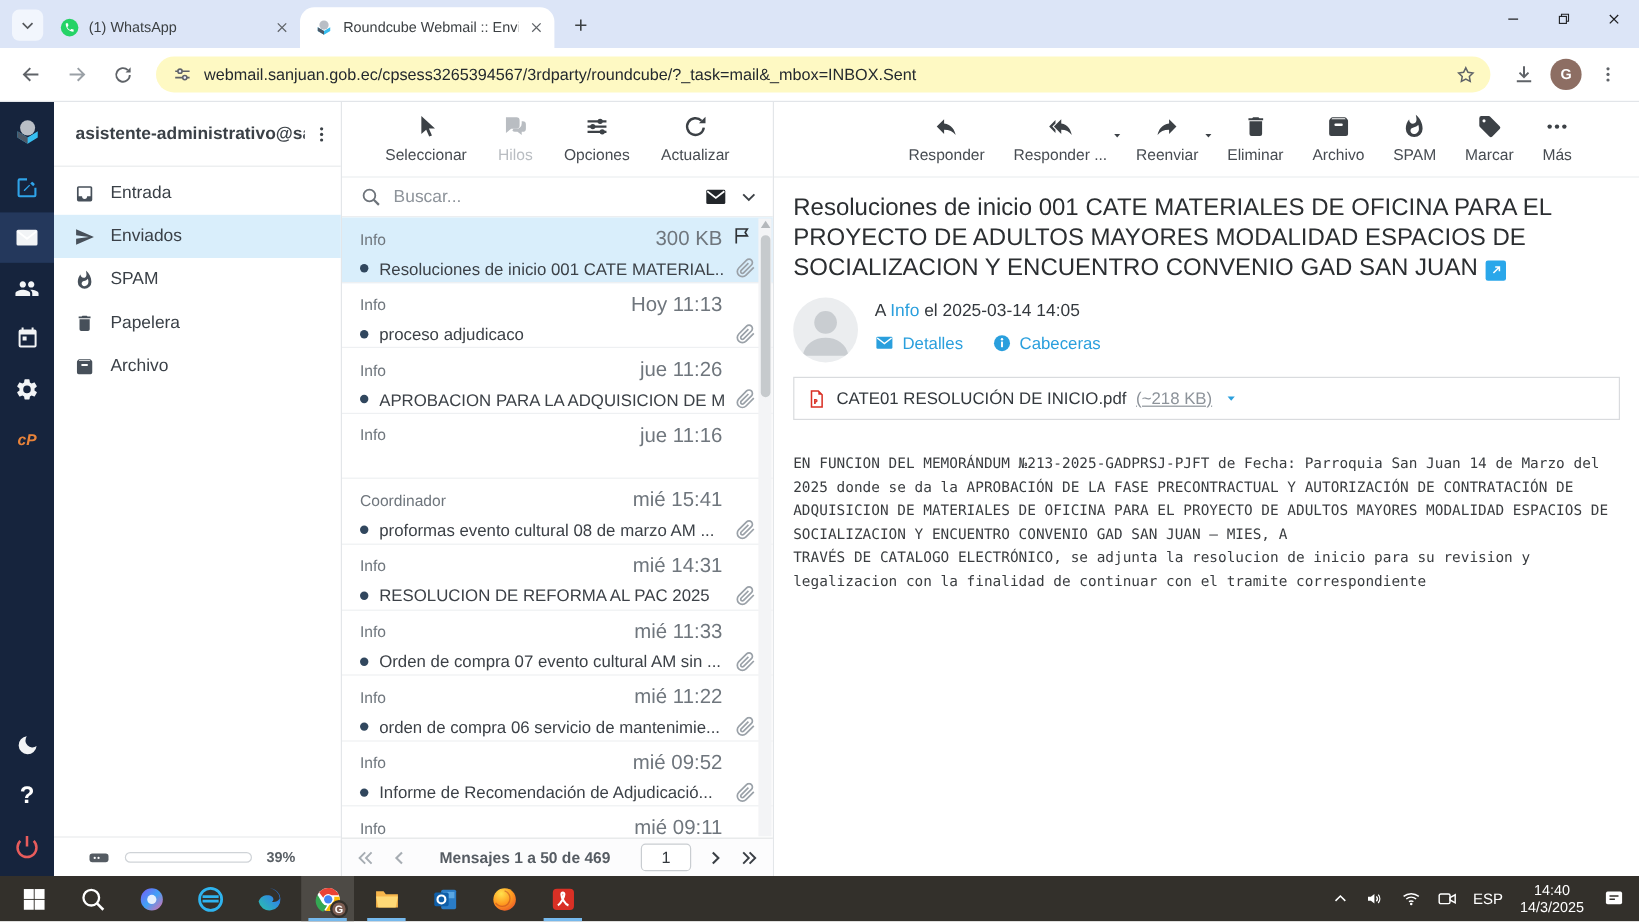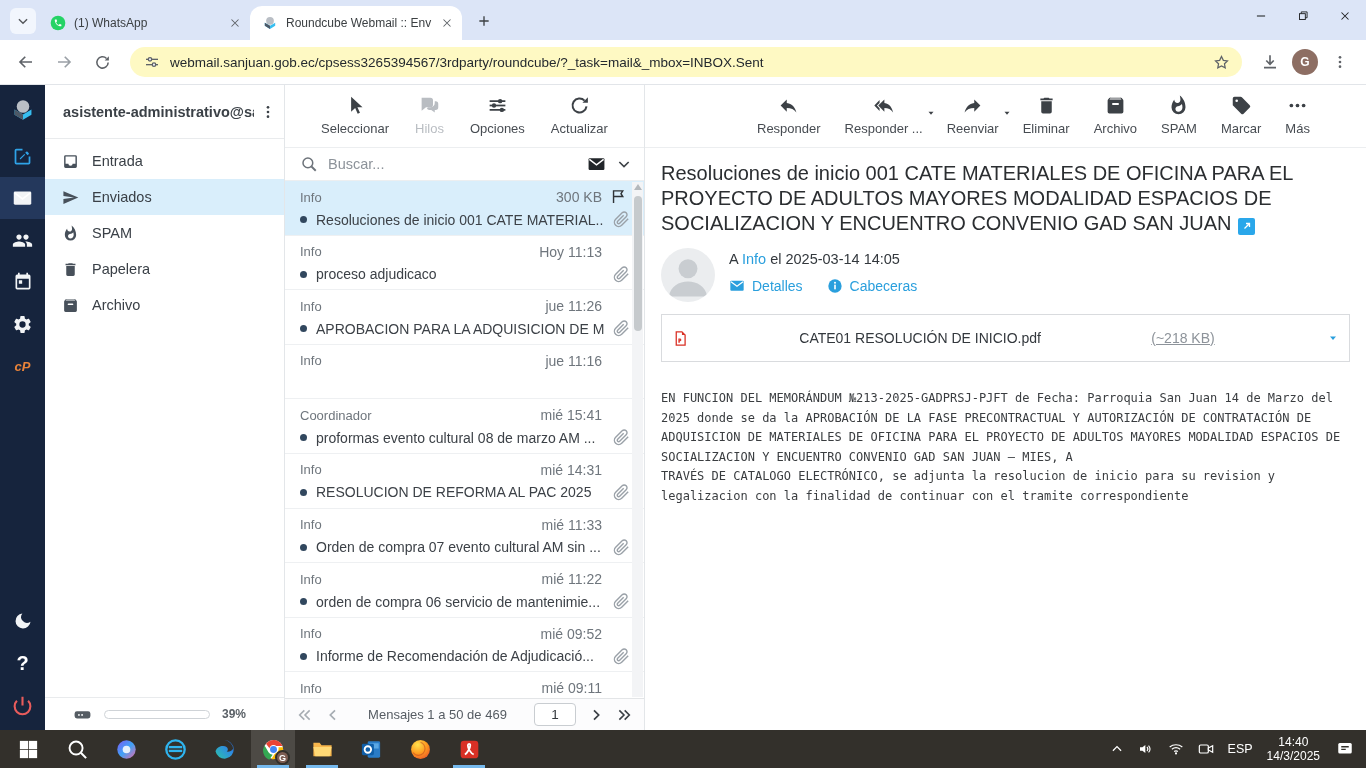--- a/index.html
+++ b/index.html
@@ -74,52 +74,52 @@
   .searchinput { flex:1; border:none; outline:none; font-size:14.5px; color:#30353b; background:transparent; }
   .searchinput::placeholder { color:#8d939a; }
   .scopenv { color:#22262a; }
   .scopechev { color:#3c4146; }
 
   .msglist { flex:1; overflow:hidden; }
   .mrow { height:54.6px; padding:8px 14px 0 15px; border-bottom:1px solid #eef0f2; }
   .mrow.sel { background:#d9eefb; }
   .ml1 { display:flex; align-items:center; position:relative; padding-right:28px; }
   .mfrom { font-size:13px; color:#6f767d; }
-  .mmeta { margin-left:auto; font-size:14px; color:#6f767d; }
+  .mmeta { margin-left:auto; font-size:17px; color:#6f767d; }
   .mflag { position:absolute; right:3px; top:-1px; color:#2f3337; }
   .ml2 { display:flex; align-items:center; gap:9px; margin-top:6px; }
   .mdot { width:7px; height:7px; border-radius:50%; background:#31475e; flex:none; }
   .msubj { flex:1; font-size:14px; color:#3c4147; white-space:nowrap; overflow:hidden; }
   .mclip { color:#9aa1a8; flex:none; }
 
   .sbar { position:absolute; top:97px; bottom:33px; right:1px; width:11px; background:#f3f4f6; }
   .sthumb { position:absolute; top:14px; left:1.5px; width:8px; height:135px; border-radius:4px; background:#c6cacd; }
   .sarrow { position:absolute; top:2px; left:2px; width:0; height:0; border-left:4px solid transparent; border-right:4px solid transparent; border-bottom:6px solid #b4b8bc; }
 
   .pgbar { height:32px; border-top:1px solid #e3e5e7; background:#fcfcfd; display:flex; align-items:center; gap:12px; padding:0 12px; flex:none; }
   .pgnav { display:flex; align-items:center; }
   .pgdis { color:#a7adb3; }
   .pgen { color:#3a3f45; }
-  .pgtext { flex:1; text-align:center; font-size:13px; font-weight:400; color:#565c63; }
+  .pgtext { flex:1; text-align:center; font-size:13px; font-weight:700; color:#565c63; }
   .pgbox { width:42px; height:23px; border:1px solid #c9cdd1; border-radius:4px; text-align:center; font-size:13.5px; color:#33383d; background:#fff; }
 
   
   .readpane { flex:1; display:flex; flex-direction:column; background:#fff; overflow:hidden; }
   .rtoolbar { height:63px; display:flex; gap:24px; padding:10px 0 0 112px; border-bottom:1px solid #eceef0; flex:none; }
   .readbody { flex:1; overflow:hidden; padding:13px 16px 0 16px; }
   .subject { font-size:20px; font-weight:400; color:#2b2e31; line-height:25px; max-width:700px; }
   .extlink { display:inline-flex; width:17px; height:17px; background:#2aa7ea; border-radius:2px; align-items:center; justify-content:center; vertical-align:-2px; margin-left:7px; }
   .sender { display:flex; gap:14px; margin:12px 0 4px; }
   .savatar { width:54px; height:54px; border-radius:50%; background:#ebedef; overflow:hidden; flex:none; }
   .smeta { padding-top:3px; }
   .sline1 { font-size:14.5px; color:#33383d; }
   .bluelink { color:#2a9fdd; }
   .sline2 { display:flex; align-items:center; gap:24px; margin-top:11px; font-size:14px; color:#2a9fdd; }
   .hlink { display:flex; align-items:center; gap:7px; }
-  .attach { border:1px solid #d9dbde; margin-top:12px; height:48px; display:flex; align-items:center; gap:8px; padding:0 10px;justify-content:space-between; }
+  .attach { border:1px solid #d9dbde; margin-top:12px; height:36px; display:flex; align-items:center; gap:8px; padding:0 10px; }
   .attname { font-size:14px; color:#33383d; }
   .attsize { font-size:14px; color:#8d939a;text-decoration:underline; }
   .attcaret { color:#2a9fdd; margin-left:2px; }
   .mailbody { margin-top:27px; font-family:"DejaVu Sans Mono",monospace; font-size:12px; line-height:19.6px; color:#3a3d40; white-space:pre-wrap; max-width:684px; }
 
   
   .taskbar { position:absolute; left:0; right:0; bottom:0; height:38px; background:#33302b; display:flex; align-items:center; padding-left:6px; }
   .apps { display:flex; align-items:center; gap:5px; }
   .tbicon { width:44px; height:38px; display:flex; align-items:center; justify-content:center; position:relative; color:#fff; }
   .tbicon.focus { background:#4d4a45; }

